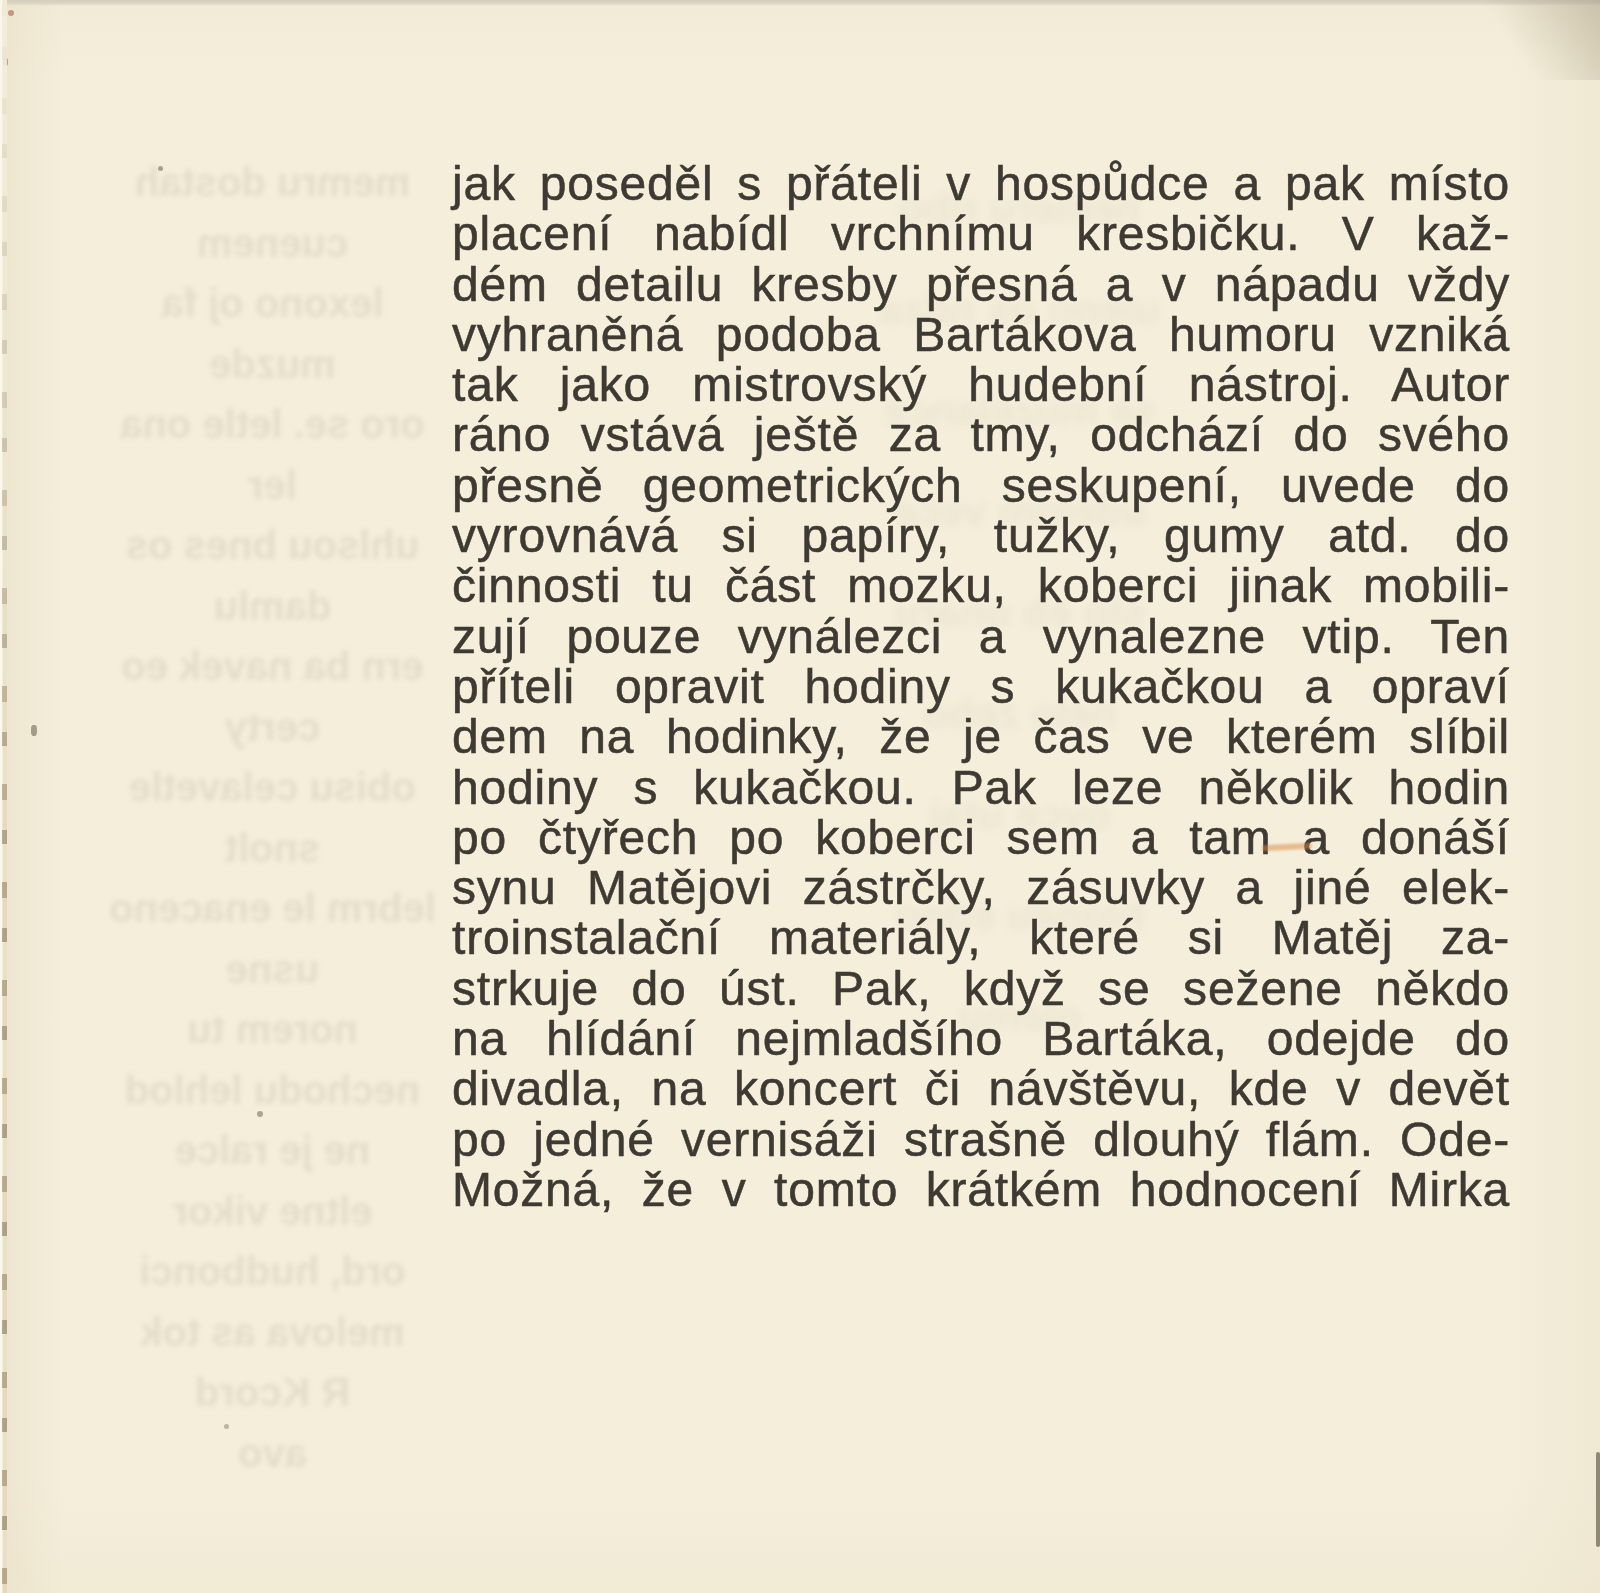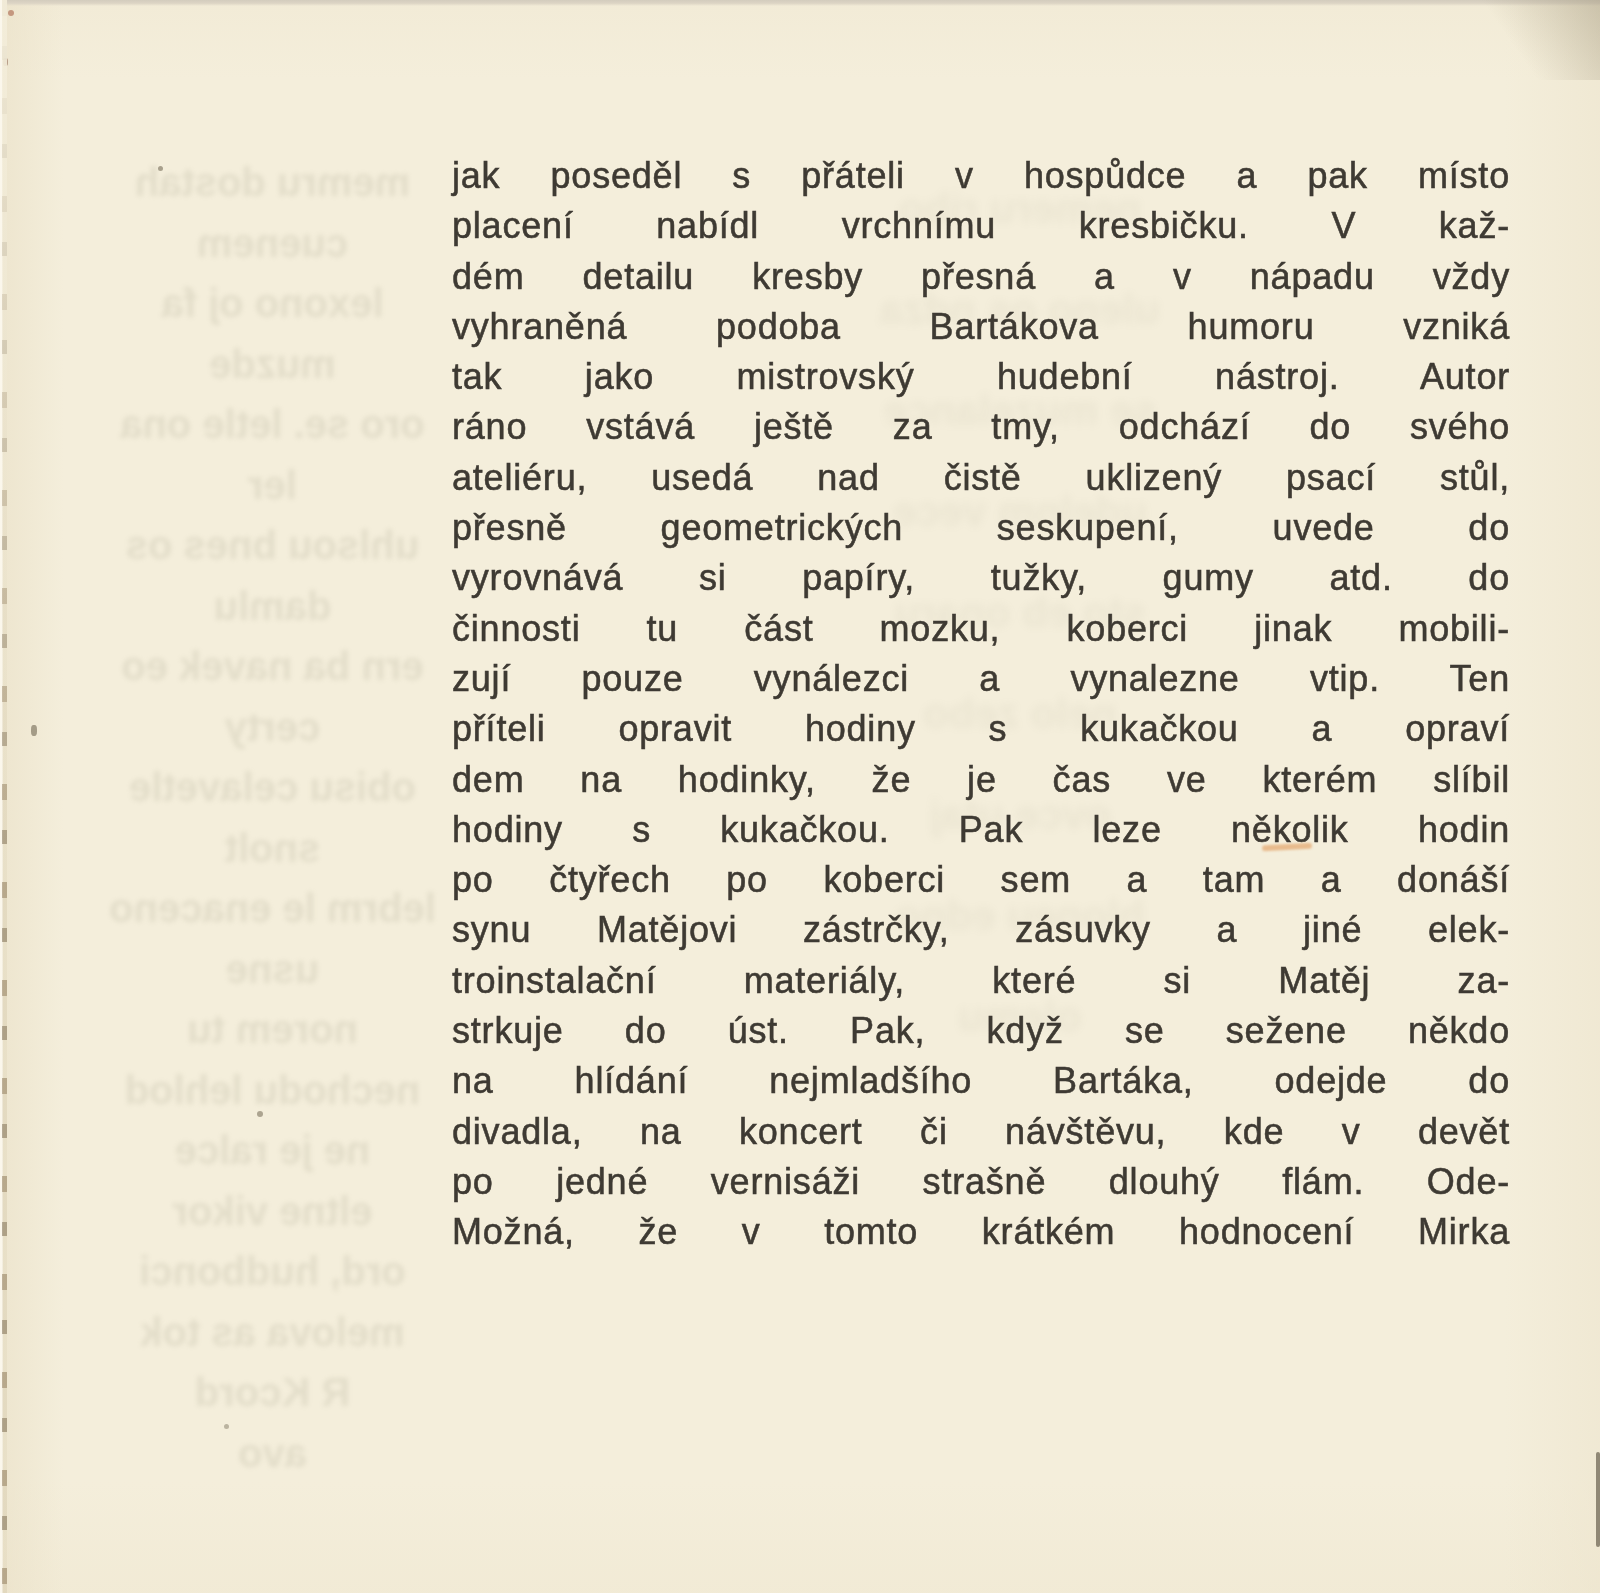--- a/index.html
+++ b/index.html
@@ -72,22 +72,22 @@
     left: 580px; top: 158px; width: 880px;
     font-size: 42px; line-height: 101px;
     text-align: center;
     filter: blur(4px);
     opacity: .085;
   }
 
   
   .textcol {
     position: absolute;
-    left: 452px; top: 151px; width: 1058px;
-    font-size: 36px;
+    left: 452px; top: 159px; width: 1058px;
+    font-size: 48px;
     line-height: 50.3px;
     letter-spacing: 0.8px;
     color: #3e3a33;
     -webkit-text-stroke: 0.55px #3e3a33;
   }
   .line {
     text-align: justify;
     text-align-last: justify;
     white-space: nowrap;
   }
@@ -143,21 +143,20 @@
     <div>olemu</div>
   </div>
 
   <div class="textcol">
     <div class="line">jak poseděl s přáteli v hospůdce a pak místo</div>
     <div class="line">placení nabídl vrchnímu kresbičku. V kaž-</div>
     <div class="line">dém detailu kresby přesná a v nápadu vždy</div>
     <div class="line">vyhraněná podoba Bartákova humoru vzniká</div>
     <div class="line">tak jako mistrovský hudební nástroj. Autor</div>
     <div class="line">ráno vstává ještě za tmy, odchází do svého</div>
-    <div class="line">ateliéru, usedá nad čistě uklizený psací stůl,</div>
     <div class="line">přesně geometrických seskupení, uvede do</div>
     <div class="line">vyrovnává si papíry, tužky, gumy atd. do</div>
     <div class="line">činnosti tu část mozku, koberci jinak mobili-</div>
     <div class="line">zují pouze vynálezci a vynalezne vtip. Ten</div>
     <div class="line">příteli opravit hodiny s kukačkou a opraví</div>
     <div class="line">dem na hodinky, že je čas ve kterém slíbil</div>
     <div class="line">hodiny s kukačkou. Pak leze několik hodin</div>
     <div class="line">po čtyřech po koberci sem a tam a donáší</div>
     <div class="line">synu Matějovi zástrčky, zásuvky a jiné elek-</div>
     <div class="line">troinstalační materiály, které si Matěj za-</div>

